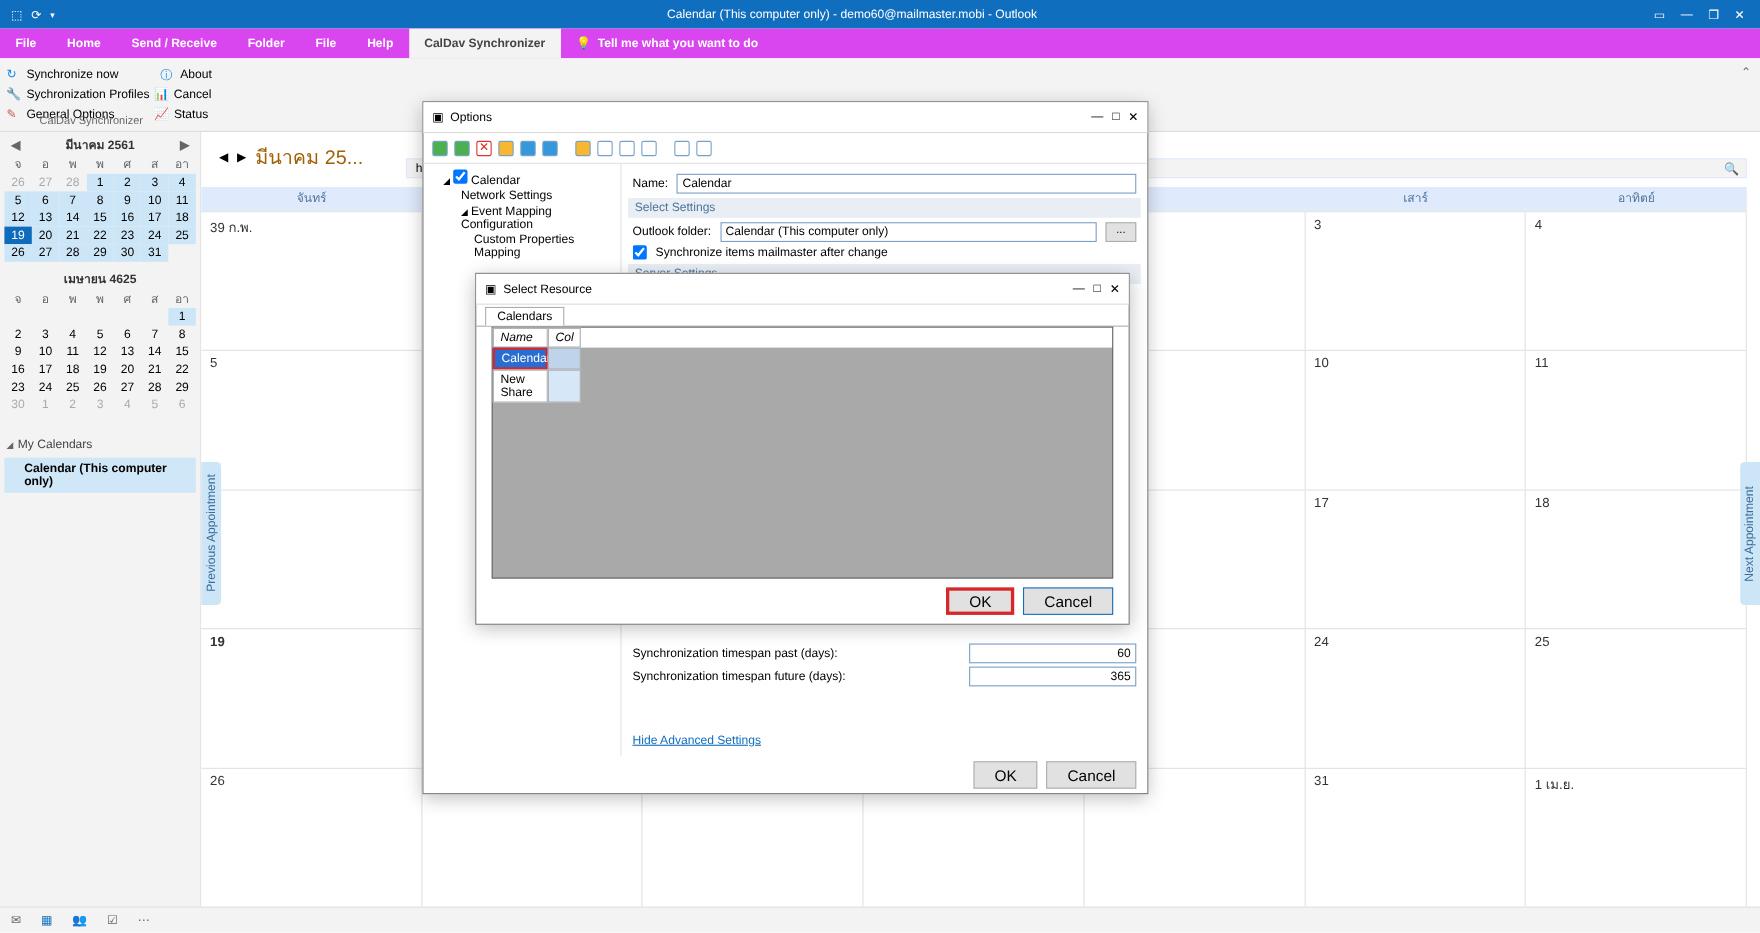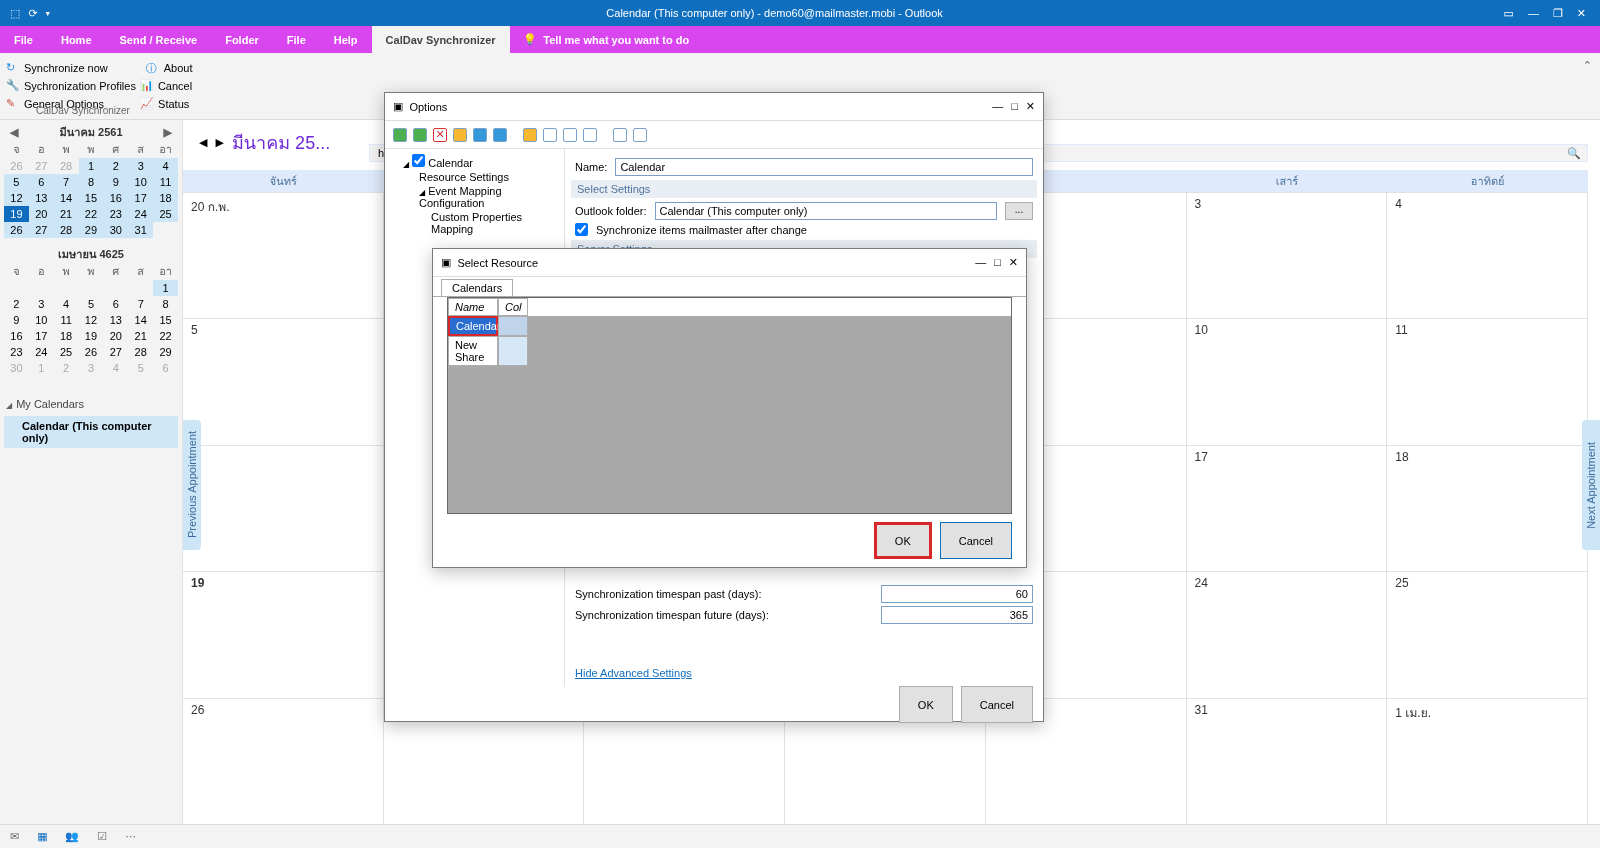--- a/index.html
+++ b/index.html
@@ -29,21 +29,21 @@
 .mm-grid .dh{color:#666;}
 .mm-grid .dc{height:16px;line-height:16px;}
 .mm-grid .dc.dim{color:#aaa;}
 .mm-grid .dc.sel{background:#cde6f7;}
 .mm-grid .dc.today{background:#0f6cbd;color:#fff;}
 .mycal-header{padding:4px 6px;color:#444;}
 .mycal-header::before{content:"◢";font-size:8px;margin-right:4px;color:#666;}
 .mycal-item{background:#d0e7f8;margin:2px 4px;padding:4px 8px 4px 18px;font-size:11px;font-weight:600;}
 .calgrid{flex:1;background:#fff;position:relative;}
 .cal-header{display:flex;align-items:center;gap:8px;padding:8px 16px;}
-.cal-month{font-size:18px;color:#6d28d9;font-weight:300;}
+.cal-month{font-size:18px;color:#a16207;font-weight:300;}
 .cal-subtitle-bar{position:absolute;top:24px;left:186px;right:12px;height:18px;background:#f3f3f3;border:1px solid #dfeafc;display:flex;align-items:center;padding:0 8px;font-size:10px;}
 .cal-subtitle-bar .srch{position:absolute;right:6px;}
 .cal-row1{position:absolute;top:50px;left:0;right:12px;height:22px;background:#dfeafc;display:flex;}
 .cal-row1>div{flex:1;text-align:center;font-size:11px;line-height:22px;color:#4d749b;}
 .body-rows{position:absolute;top:72px;left:0;right:12px;bottom:0;display:grid;grid-template-rows:repeat(5,1fr);}
 .body-rows .wk{border-top:1px solid #e1e1e1;display:flex;}
 .body-rows .wk .cell{flex:1;border-right:1px solid #e1e1e1;padding:4px 8px;font-size:12px;color:#333;}
 .body-rows .wk .cell.today{font-weight:700;}
 .prev-appt,.next-appt{position:absolute;background:#cde6f7;width:18px;height:130px;font-size:9px;color:#3a6b9a;top:300px;display:flex;align-items:center;justify-content:center;}
 .prev-appt span,.next-appt span{writing-mode:vertical-lr;transform:rotate(180deg);}
@@ -63,21 +63,21 @@
 .opt-tree .tn{padding:1px 0 1px 12px;}
 .opt-tree .tn.indent{padding-left:28px;}
 .opt-tree .tn.indent2{padding-left:40px;}
 .opt-form{flex:1;padding:6px 10px;position:relative;}
 .opt-form .frow{display:flex;align-items:center;gap:8px;margin:3px 0;}
 .opt-form .frow input[type=text]{flex:1;border:1px solid #7a9fc5;height:18px;padding:0 4px;font-size:11px;}
 .opt-form .sec-h{background:#e9eef4;padding:3px 6px;color:#4d749b;font-weight:400;margin:4px -4px;}
 .opt-form .btn-dots{width:28px;height:18px;border:1px solid #adadad;background:#e1e1e1;text-align:center;line-height:14px;font-size:10px;}
 .opt-form .bottom-link{color:#106ebe;text-decoration:underline;position:absolute;bottom:8px;}
 .opt-footer{height:34px;display:flex;justify-content:flex-end;align-items:center;gap:8px;padding:0 10px;border-top:1px solid transparent;}
-.btn{border:1px solid #adadad;background:#e1e1e1;height:37px;padding:0 18px;font-size:11px;}
+.btn{border:1px solid #adadad;background:#e1e1e1;height:25px;padding:0 18px;font-size:14px;}
 .btn.primary{border:1px solid #106ebe;}
 .resource-dlg{left:432px;top:248px;width:595px;height:320px;z-index:10;}
 .resource-dlg .tabs{border-bottom:1px solid #adadad;display:flex;margin-top:2px;}
 .resource-dlg .tabs .tab{border:1px solid #adadad;border-bottom:none;padding:2px 10px;font-size:11px;margin-left:8px;background:#fff;}
 .resource-dlg .grid-area{flex:1;margin:0 14px;border:1px solid #686868;background:#a9a9a9;}
 .resource-dlg .gh{display:flex;background:#fff;font-style:italic;}
 .resource-dlg .gh>div{border:1px solid #adadad;background:#fff;padding:2px 6px;font-size:11px;}
 .resource-dlg .gr{display:flex;}
 .resource-dlg .gr>div{padding:2px 6px;font-size:11px;}
 .resource-dlg .gr.sel>div:first-child{background:#2a6dd0;color:#fff;border:2px solid #d8272a;}
@@ -268,21 +268,21 @@
         <div>จันทร์</div>
         <div></div>
         <div></div>
         <div></div>
         <div></div>
         <div>เสาร์</div>
         <div>อาทิตย์</div>
       </div>
     <div class="body-rows" id="weeks">
         <div class="wk">
-          <div class="cell">20 ก.พ.</div>
+          <div class="cell">39 ก.พ.</div>
           <div class="cell"></div>
           <div class="cell"></div>
           <div class="cell"></div>
           <div class="cell"></div>
           <div class="cell">3</div>
           <div class="cell">4</div>
         </div>
         <div class="wk">
           <div class="cell">5</div>
           <div class="cell"></div>
@@ -359,21 +359,21 @@
     <span class="tbicon"></span>
     <span class="tbicon"></span>
     <span class="tbicon"></span>
     <span style="width:4px"></span>
     <span class="tbicon"></span>
     <span class="tbicon"></span>
   </div>
   <div class="opt-body">
     <div class="opt-tree">
       <div class="tn"><span style="font-size:8px">◢</span> <input type="checkbox" checked="" style=""> <span>Calendar</span></div>
-      <div class="tn indent">Resource Settings</div>
+      <div class="tn indent">Network Settings</div>
       <div class="tn indent"><span style="font-size:8px">◢</span> <span>Event Mapping Configuration</span></div>
       <div class="tn indent2">Custom Properties Mapping</div>
     </div>
     <div class="opt-form">
       <div class="frow">
           <span>Name:</span>
           <input type="text" value="Calendar" style="">
         </div>
       <div class="sec-h">Select Settings</div>
       <div class="frow">

